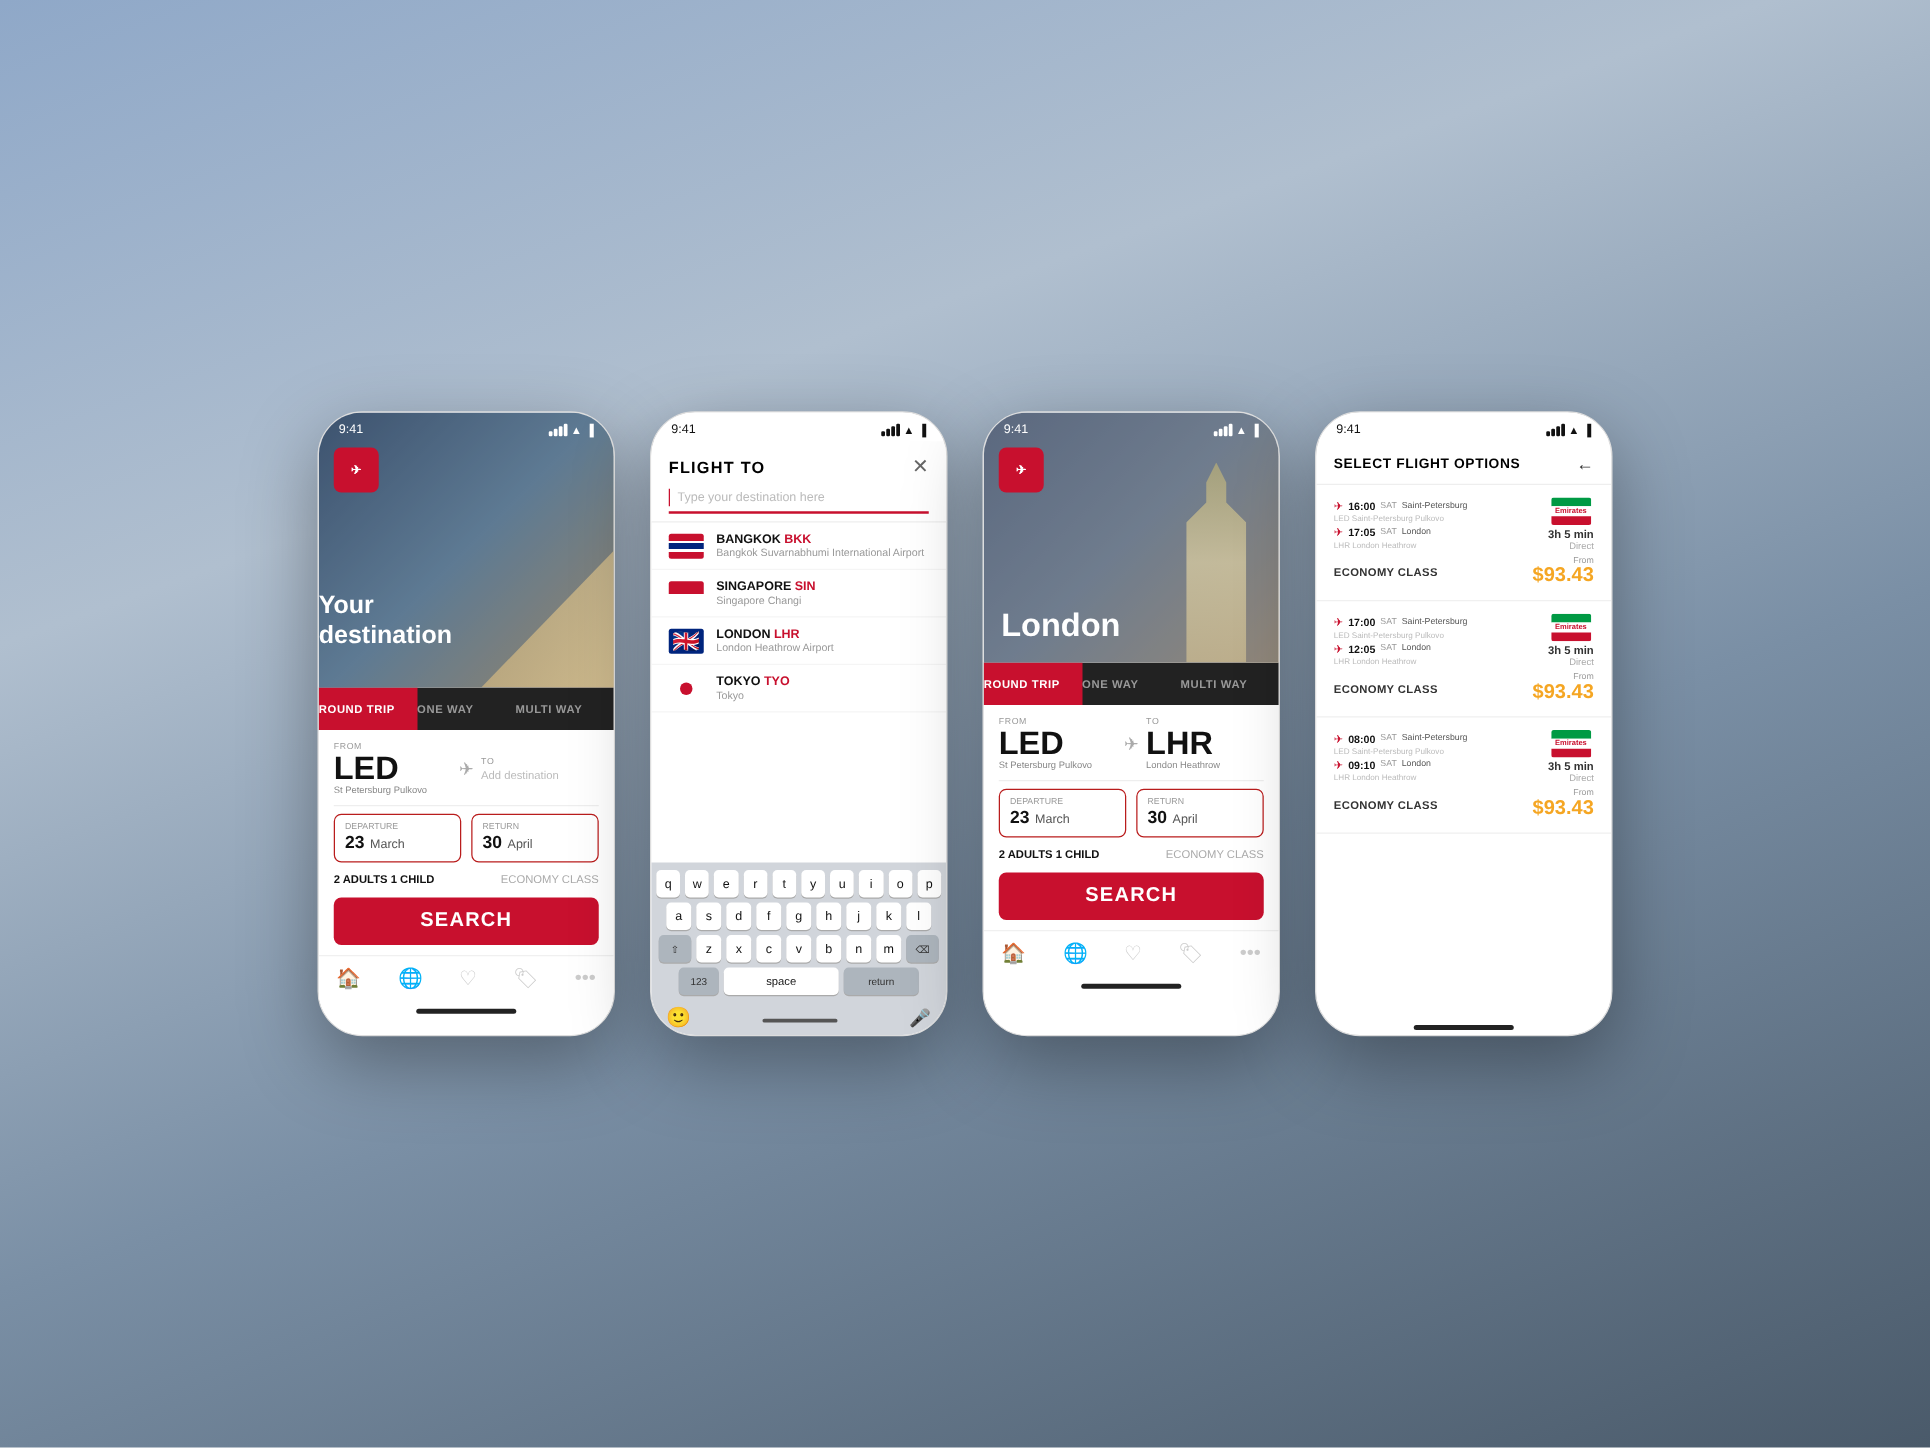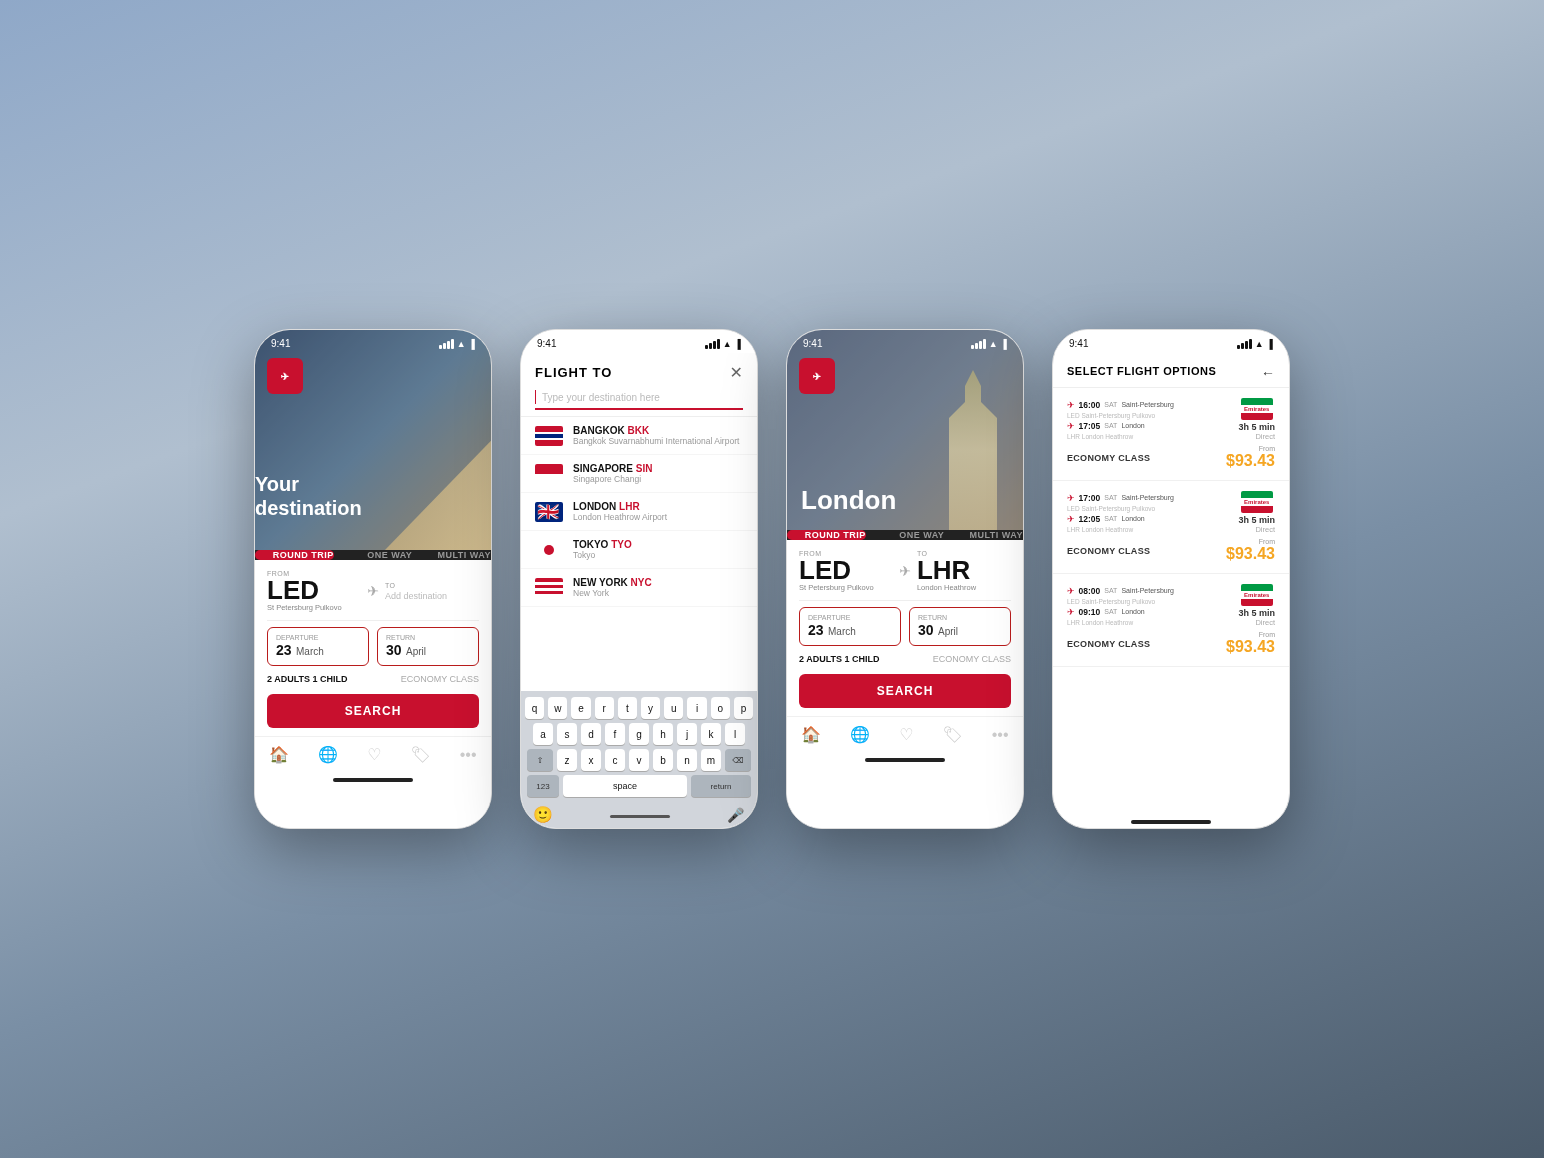--- a/index.html
+++ b/index.html
@@ -96,29 +96,28 @@
     .phone-content { flex: 1; background: #fff; display: flex; flex-direction: column; }
 
     
     .trip-tabs {
       display: flex;
       background: #222;
       margin: 0;
     }
     .trip-tab {
       flex: 1;
-      padding: 0 0;
-      text-align: right;
+      padding: 12px 0;
+      text-align: left;
       font-size: 9px;
       font-weight: 600;
       color: #999;
       letter-spacing: 0.5px;
       text-transform: uppercase;
       cursor: pointer;
-      border-radius: 10px;
     }
     .trip-tab.active {
       background: #c8102e;
       color: #fff;
     }
 
     
     .form-section { padding: 10px 12px 8px; }
     .route-row { display: flex; align-items: center; gap: 6px; margin-bottom: 8px; }
     .route-field { flex: 1; }
@@ -138,21 +137,21 @@
     .pax-info { font-size: 9px; font-weight: 600; color: #111; }
     .class-info { font-size: 9px; color: #aaa; text-transform: uppercase; }
 
     .search-btn {
       width: 100%;
       background: #c8102e;
       color: #fff;
       border: none;
       border-radius: 6px;
       padding: 10px;
-      font-size: 12px;
+      font-size: 16px;
       font-weight: 700;
       letter-spacing: 1px;
       text-transform: uppercase;
       cursor: pointer;
     }
 
     
     .bottom-nav {
       display: flex;
       justify-content: space-around;
@@ -263,21 +262,21 @@
       color: #111;
       box-shadow: 0 1px 0 #aaa;
       cursor: pointer;
     }
     .key.special {
       background: #adb5bd;
       font-size: 8px;
       color: #333;
       width: 26px;
     }
-    .key.space-key { width: 124px; font-size: 9px; }
+    .key.space-key { width: 92px; font-size: 9px; }
     .key.return-key { width: 60px; font-size: 8px; }
     .key.numbers-key { width: 32px; font-size: 8px; }
     .emoji-row {
       display: flex;
       justify-content: space-between;
       align-items: center;
       padding: 4px 8px 0;
     }
     .emoji-icon { font-size: 16px; }
     .mic-icon { font-size: 14px; }
@@ -498,30 +497,20 @@
       </div>
     </div>
     <div class="dest-item">
       <div class="dest-flag flag-japan"></div>
       <div class="dest-text">
         <div class="dest-code-row">
           <span class="dest-name">TOKYO </span>
           <span class="dest-code">TYO</span>
         </div>
         <div class="dest-airport">Tokyo</div>
-      </div>
-    </div>
-    <div class="dest-item">
-      <div class="dest-flag flag-usa"></div>
-      <div class="dest-text">
-        <div class="dest-code-row">
-          <span class="dest-name">NEW YORK </span>
-          <span class="dest-code">NYC</span>
-        </div>
-        <div class="dest-airport">New York</div>
       </div>
     </div>
   </div>
 
   <div class="keyboard">
     <div class="key-row">
       <div class="key">q</div>
       <div class="key">w</div>
       <div class="key">e</div>
       <div class="key">r</div>

